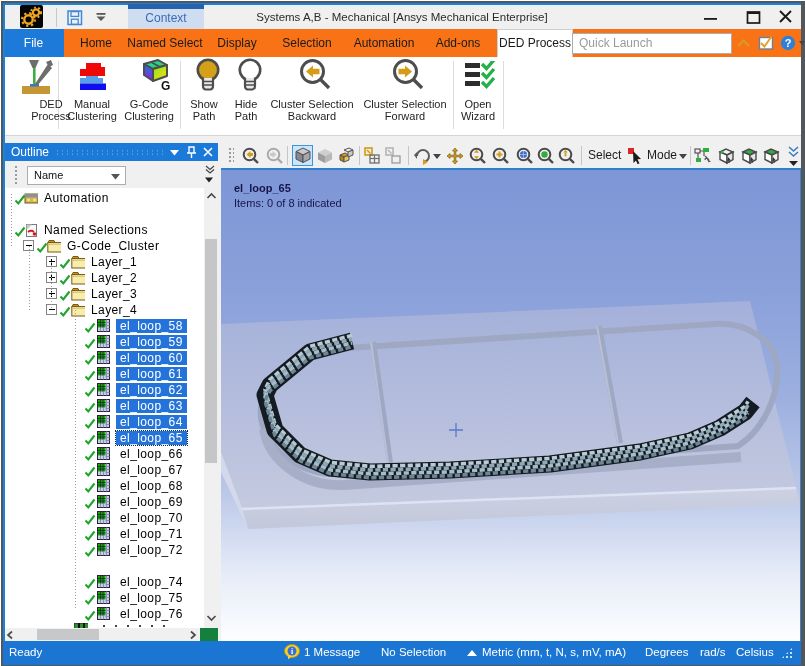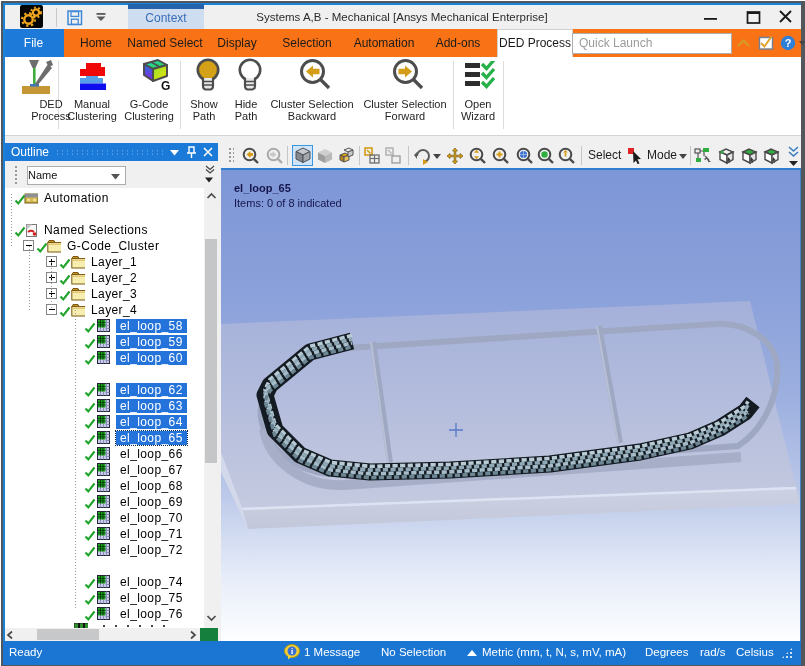--- a/index.html
+++ b/index.html
@@ -25,21 +25,21 @@
 
 #ribbon { position:absolute; left:3px; top:57px; width:798px; height:79px; background:#fff; border-bottom:1px solid #d4d4d4; }
 .rsep { position:absolute; top:4px; width:1px; height:68px; background:#dcdcdc; }
 .rlabel { position:absolute; font-size:11px; color:#1e1e1e; text-align:center; line-height:11.5px; top:42px; }
 .ricon { position:absolute; top:2px; }
 
 #panel { position:absolute; left:3px; top:143px; width:215px; height:498px; background:#15803d; }
 #phead { position:absolute; left:0; top:0; width:215px; height:18px; background:#1b79d7; color:#fff; font-size:12px; }
 #phead .t { position:absolute; left:8px; top:2px; }
 #ptool { position:absolute; left:0; top:18px; width:215px; height:27px; background:#f0f0f0; }
-#combo { position:absolute; left:24px; top:5px; width:99px; height:19px; background:#fff; border:1px solid #adadad; font-size:11px; color:#111; line-height:17px; }
+#combo { position:absolute; left:24px; top:5px; width:99px; height:19px; background:#fff; border:1px solid #adadad; font-size:11px; color:#111; line-height:17px; padding-left:6px; }
 #tree { position:absolute; left:0; top:45px; width:201px; height:440px; background:#fff; overflow:hidden; }
 .row { position:absolute; left:0; height:16px; width:201px; font-size:12px; color:#000; }
 .row .lbl { position:absolute; top:1px; height:14px; line-height:14.5px; padding:0 4px; white-space:nowrap; letter-spacing:0.4px; }
 .sel { background:#2473da; color:#fff; }
 .foc { background:#2473da; color:#fff; outline:1px dotted #0a2a55; }
 .chk { position:absolute; width:13px; height:13px; }
 .eic { position:absolute; width:14px; height:14px; }
 .ebox { position:absolute; width:11px; height:11px; background:#fff; border:1px solid #848484; }
 .ebox i { position:absolute; left:1.5px; top:4px; width:6px; height:1px; background:#000; }
 .ebox b { position:absolute; left:4px; top:1.5px; width:1px; height:6px; background:#000; }
@@ -380,20 +380,29 @@
       </div>
 <div class="row" style="top:162px">
         <svg class="chk" style="left:81px;top:3px" width="13" height="13">
           <use href="#ic_chk"></use>
         </svg>
         <svg class="eic" style="left:94px;top:1px" width="14" height="14">
           <use href="#ic_el"></use>
         </svg>
         <span class="lbl sel" style="left:113px">el_loop_60</span>
       </div>
+<div class="row" style="top:178px">
+        <svg class="chk" style="left:81px;top:3px" width="13" height="13">
+          <use href="#ic_chk"></use>
+        </svg>
+        <svg class="eic" style="left:94px;top:1px" width="14" height="14">
+          <use href="#ic_el"></use>
+        </svg>
+        <span class="lbl sel" style="left:113px">el_loop_61</span>
+      </div>
 <div class="row" style="top:194px">
         <svg class="chk" style="left:81px;top:3px" width="13" height="13">
           <use href="#ic_chk"></use>
         </svg>
         <svg class="eic" style="left:94px;top:1px" width="14" height="14">
           <use href="#ic_el"></use>
         </svg>
         <span class="lbl sel" style="left:113px">el_loop_62</span>
       </div>
 <div class="row" style="top:210px">

